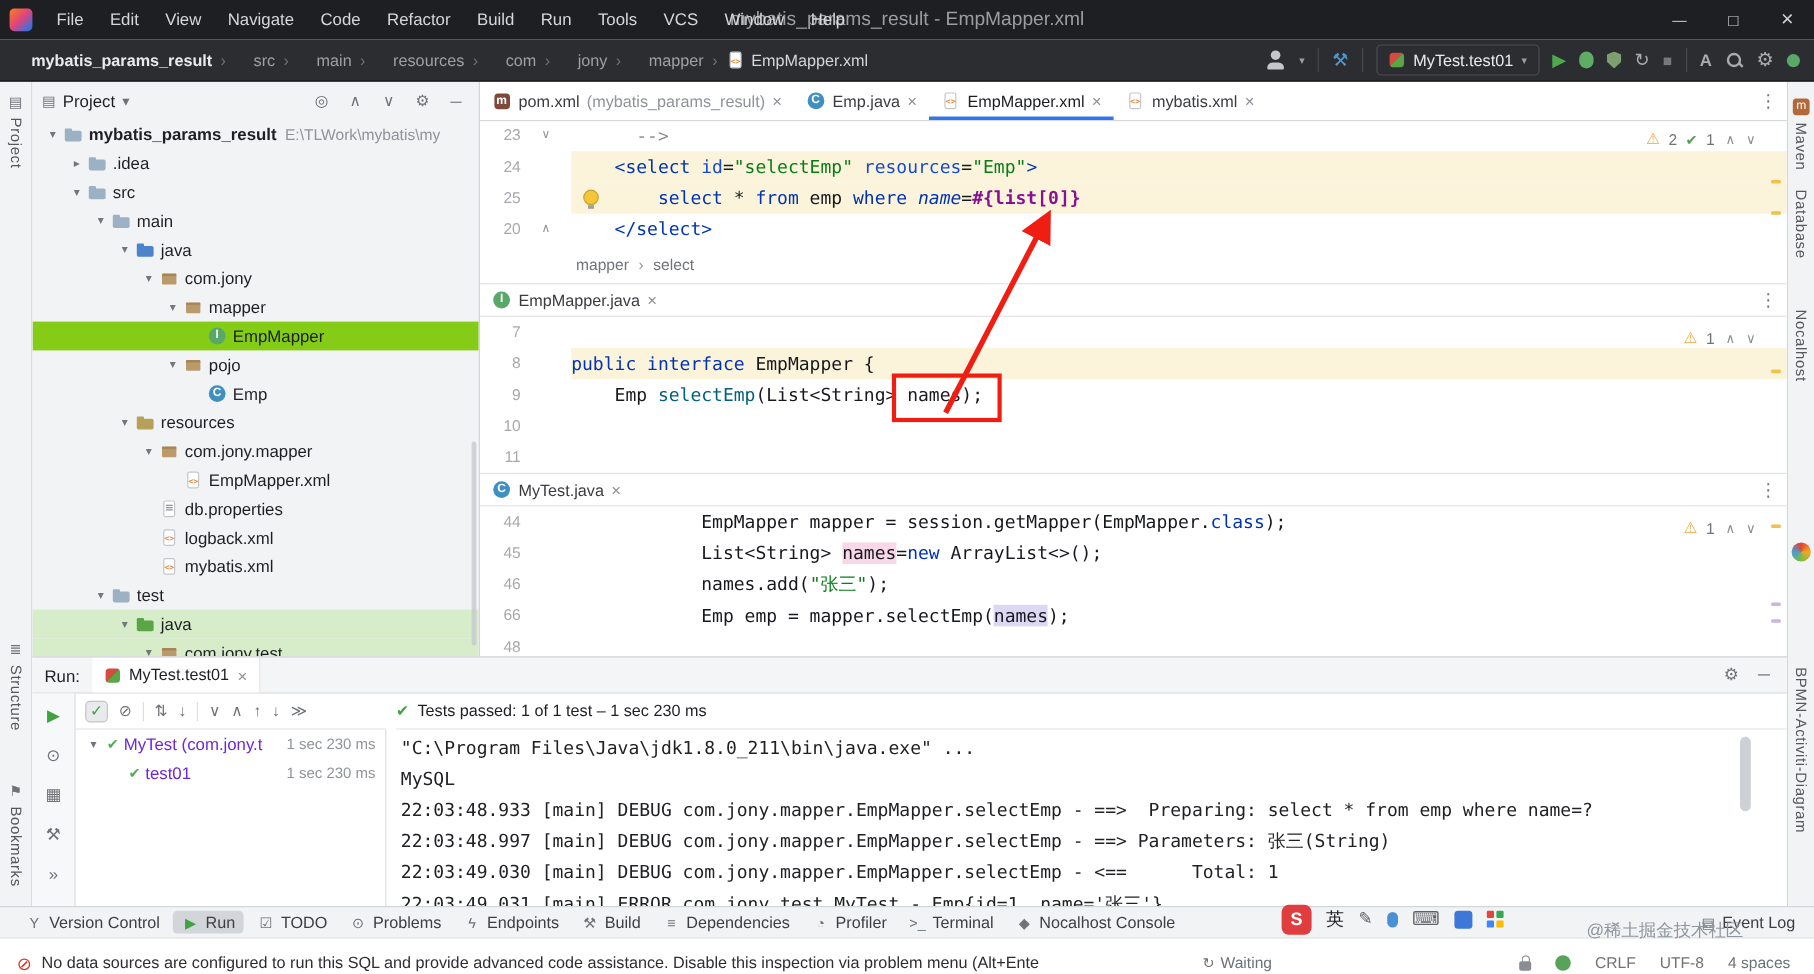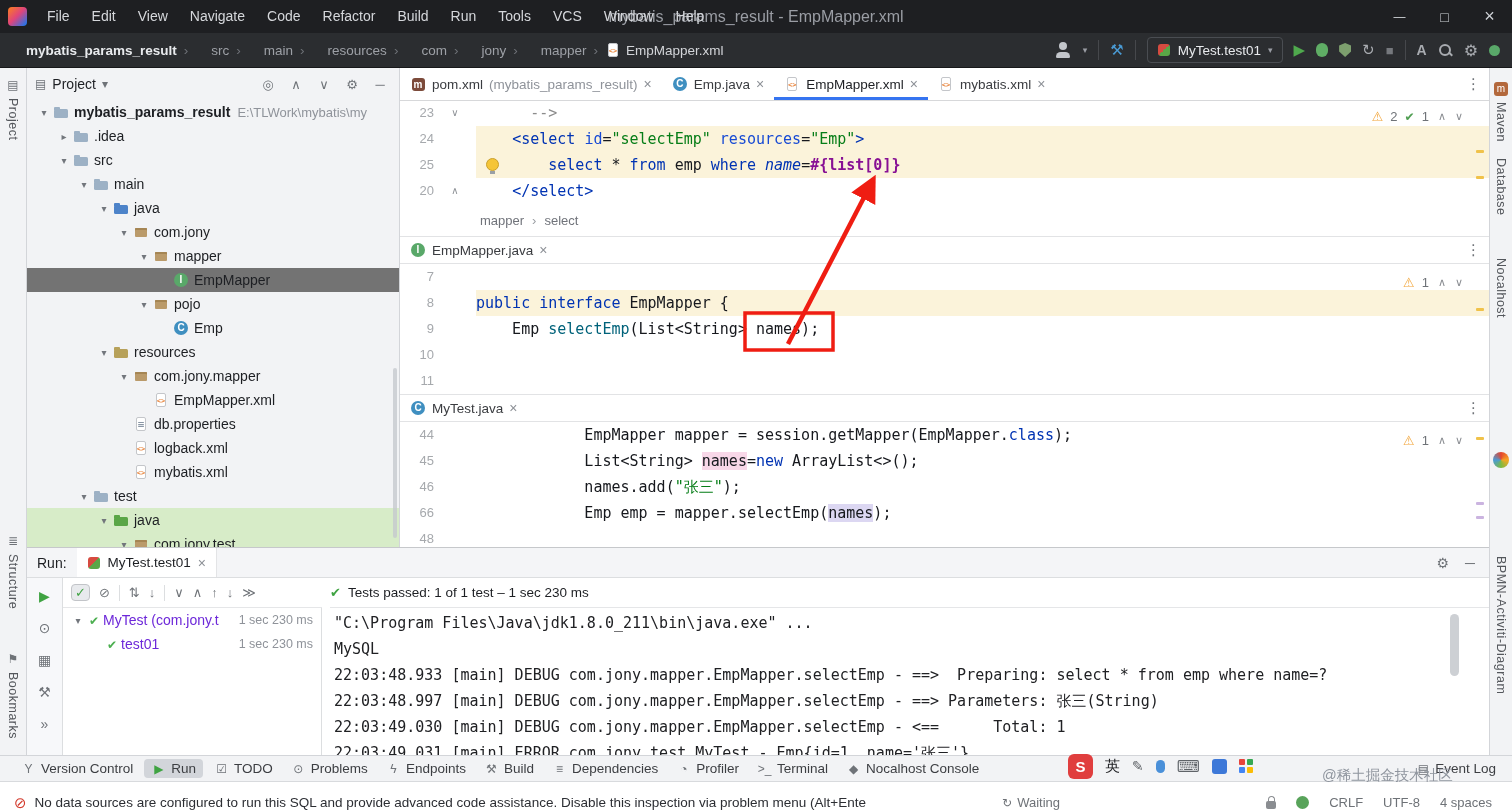--- a/index.html
+++ b/index.html
@@ -85,21 +85,21 @@
   .jrebel{left:3px;top:384px;width:16px;height:16px;border-radius:50%;background:conic-gradient(#e4442e,#f6a623,#7dbb42,#4a9bd5,#e4442e);}
   
   .project{left:27px;top:68px;width:373px;height:479px;background:#f2f3f5;border-right:1px solid #d3d5d9;box-sizing:border-box;overflow:hidden;}
   .proj-header{height:32px;display:flex;align-items:center;padding:0 8px;gap:6px;}
   .proj-title{font-size:14px;color:#1d1f23;}
   .proj-hicon{color:#6f7378;font-size:12px;}
   .proj-hspacer{flex:1;}
   .proj-hbtn{color:#6f7378;font-size:13px;width:22px;text-align:center;}
   .tree{position:absolute;left:0;top:32px;right:0;bottom:0;overflow:hidden;}
   .trow{height:24px;display:flex;align-items:center;white-space:nowrap;overflow:hidden;padding-right:4px;}
-  .trow.sel{background:#737373;}
+  .trow.sel{background:#84cc16;}
   .trow.vcs{background:#d7ecc8;}
   .chev{width:18px;flex:none;text-align:center;font-size:10px;color:#72767c;}
   .tlabel{font-size:14px;color:#1d1f23;margin-left:5px;}
   .tlabel.b{font-weight:700;}
   .tsub{font-size:13px;color:#8f939a;margin-left:7px;}
   .proj-scroll{right:2px;top:300px;width:4px;height:170px;background:#c6c9ce;border-radius:2px;opacity:.8;}
   
   .editors{left:400px;top:68px;width:1089px;height:479px;background:#fff;overflow:hidden;}
   .tabbar{position:absolute;left:0;top:0;right:0;height:32px;display:flex;align-items:center;border-bottom:1px solid #d7d8da;background:#fff;}
   .etab{display:flex;align-items:center;gap:6px;height:32px;padding:0 10px;font-size:13.5px;color:#3a3c40;box-sizing:border-box;}

